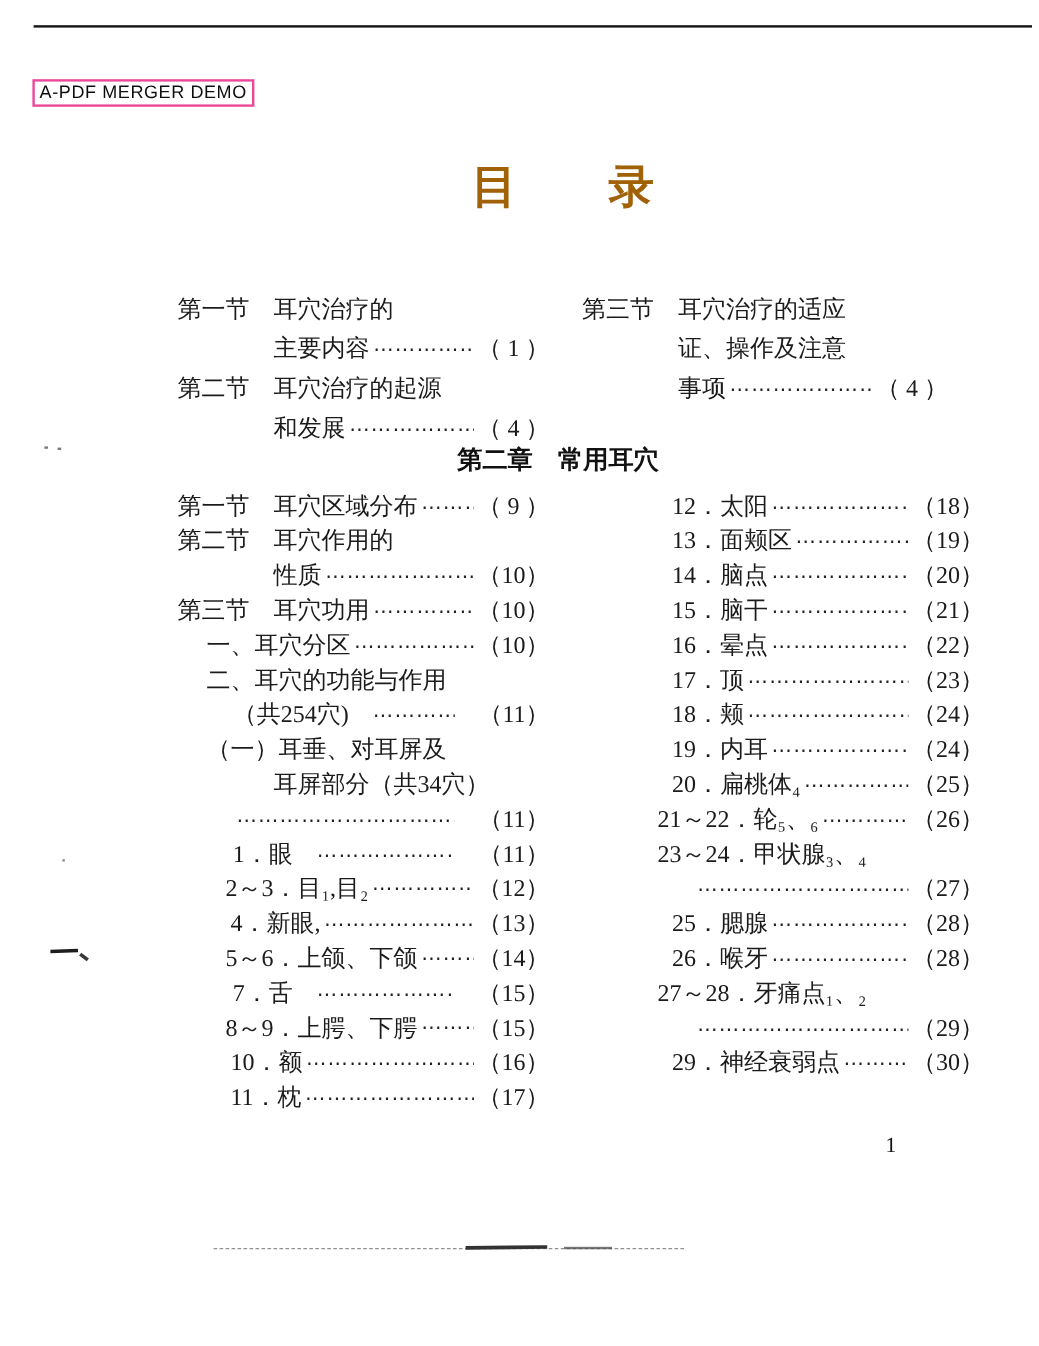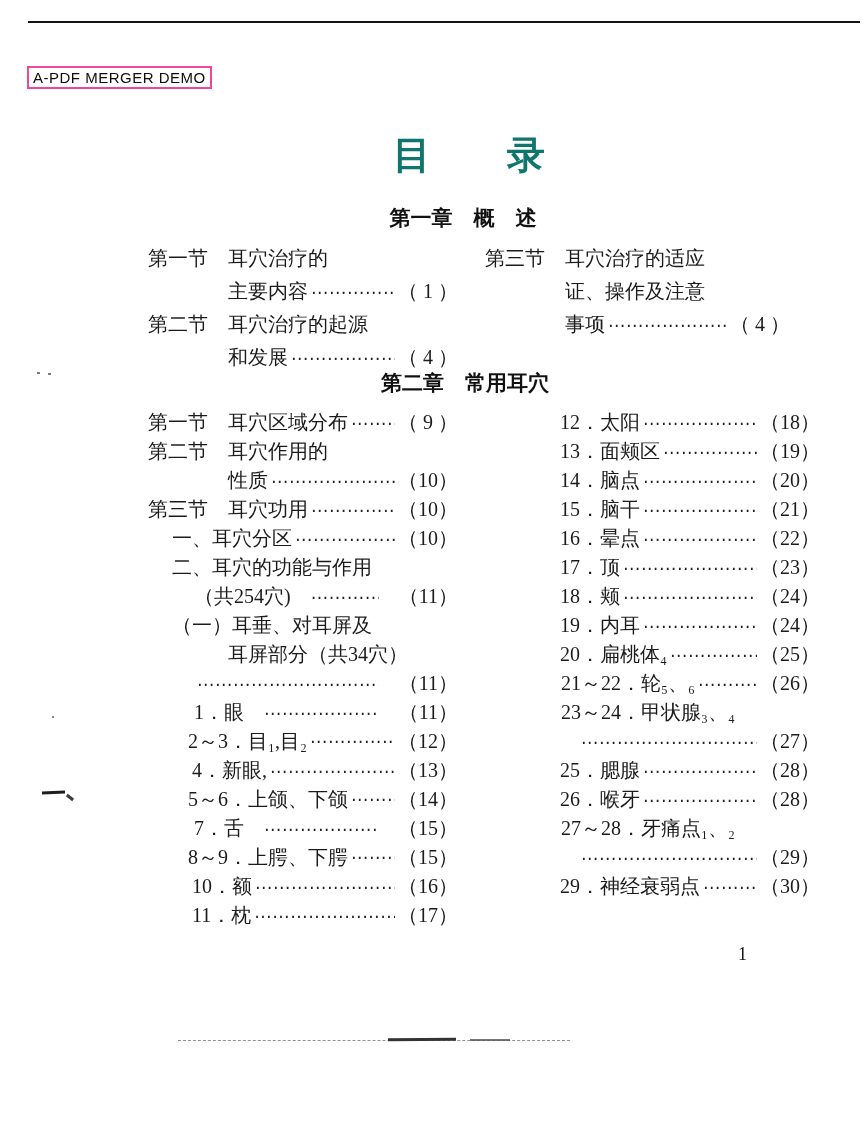--- a/index.html
+++ b/index.html
@@ -10,21 +10,21 @@
   }
   .top-rule{position:absolute;left:28px;top:21px;width:832px;height:2px;background:#141414;}
   .watermark{
     position:absolute;left:27px;top:66px;border:2px solid #ec4899;
     font-family:"Liberation Sans","DejaVu Sans",sans-serif;
     font-size:15px;font-weight:400;color:#0d0d0d;padding:1px 4px;letter-spacing:.5px;
     background:#fff;
   }
   .doc-title{
     position:absolute;left:0;top:130px;width:100%;text-align:center;
-    font-size:38px;font-weight:bold;white-space:pre;color:#0f766e;
+    font-size:38px;font-weight:bold;white-space:pre;color:#a16207;
   }
   .doc-title .shift{position:relative;left:36px;}
   .chap-heading{
     position:absolute;left:0;width:100%;text-align:center;
     font-size:21px;font-weight:bold;white-space:pre;color:#111;
   }
   .ch1-head{top:204px;}
   .ch1-head .shift{position:relative;left:30px;}
   .ch2-head{top:369px;}
   .ch2-head .shift{position:relative;left:32px;}
@@ -38,21 +38,21 @@
   .c2l .row,.c2r .row{height:29px;line-height:29px;}
   .lbl{flex:0 0 80px;white-space:pre;}
   .txt{white-space:pre;}
   .dots{
     flex:1 1 auto;overflow:hidden;white-space:nowrap;
     font-family:"DejaVu Sans",sans-serif;font-size:17px;letter-spacing:1px;
     color:#1f1f1f;margin:0 3px;min-width:8px;
   }
   .pg{flex:0 0 auto;white-space:pre;}
   .cont{padding-left:80px;}
-  .p0{padding-left:0;margin-left:13px;} .p12{padding-left:12px;} .p24{padding-left:24px;}
+  .p0{padding-left:0;} .p12{padding-left:12px;} .p24{padding-left:24px;}
   .p26{padding-left:26px;} .p30{padding-left:30px;} .p40{padding-left:40px;align-items:center;}
   .p44{padding-left:44px;} .p46{padding-left:46px;gap:17px;} .p80{padding-left:80px;}
   .page-num{position:absolute;left:738px;top:944px;font-size:18px;color:#111;}
   
   .art{position:absolute;background:#555;}
   .art-dot1a{left:37px;top:372px;width:3px;height:2px;background:#7a7a7a;}
   .art-dot1b{left:48px;top:373px;width:3px;height:2px;background:#7a7a7a;}
   .art-dot2{left:52px;top:716px;width:2px;height:2px;background:#8a8a8a;}
   .art-dash{left:42px;top:791px;width:23px;height:3px;background:#1d1d1d;transform:rotate(-2deg);}
   .art-hook{left:66px;top:796px;width:8px;height:3px;background:#3a3a3a;transform:rotate(38deg);}
@@ -64,21 +64,20 @@
 <body>
 
 <div class="page">
 
   <div class="top-rule"></div>
 
   <div class="watermark">A-PDF MERGER DEMO</div>
 
   <div class="doc-title"><span class="shift">目　　录</span></div>
 
-  <div class="chap-heading ch1-head"><span class="shift">第一章　概　述</span></div>
 
   <div class="col c1l">
     <div class="row">
         <span class="lbl">第一节</span>
         <span class="txt">耳穴治疗的</span>
       </div>
     <div class="row cont">
         <span class="txt">主要内容</span>
         <span class="dots">⋯⋯⋯⋯⋯⋯⋯⋯⋯⋯⋯⋯⋯⋯⋯⋯⋯⋯⋯⋯⋯⋯⋯⋯⋯⋯⋯⋯⋯⋯</span>
         <span class="pg">（ 1 ）</span>

